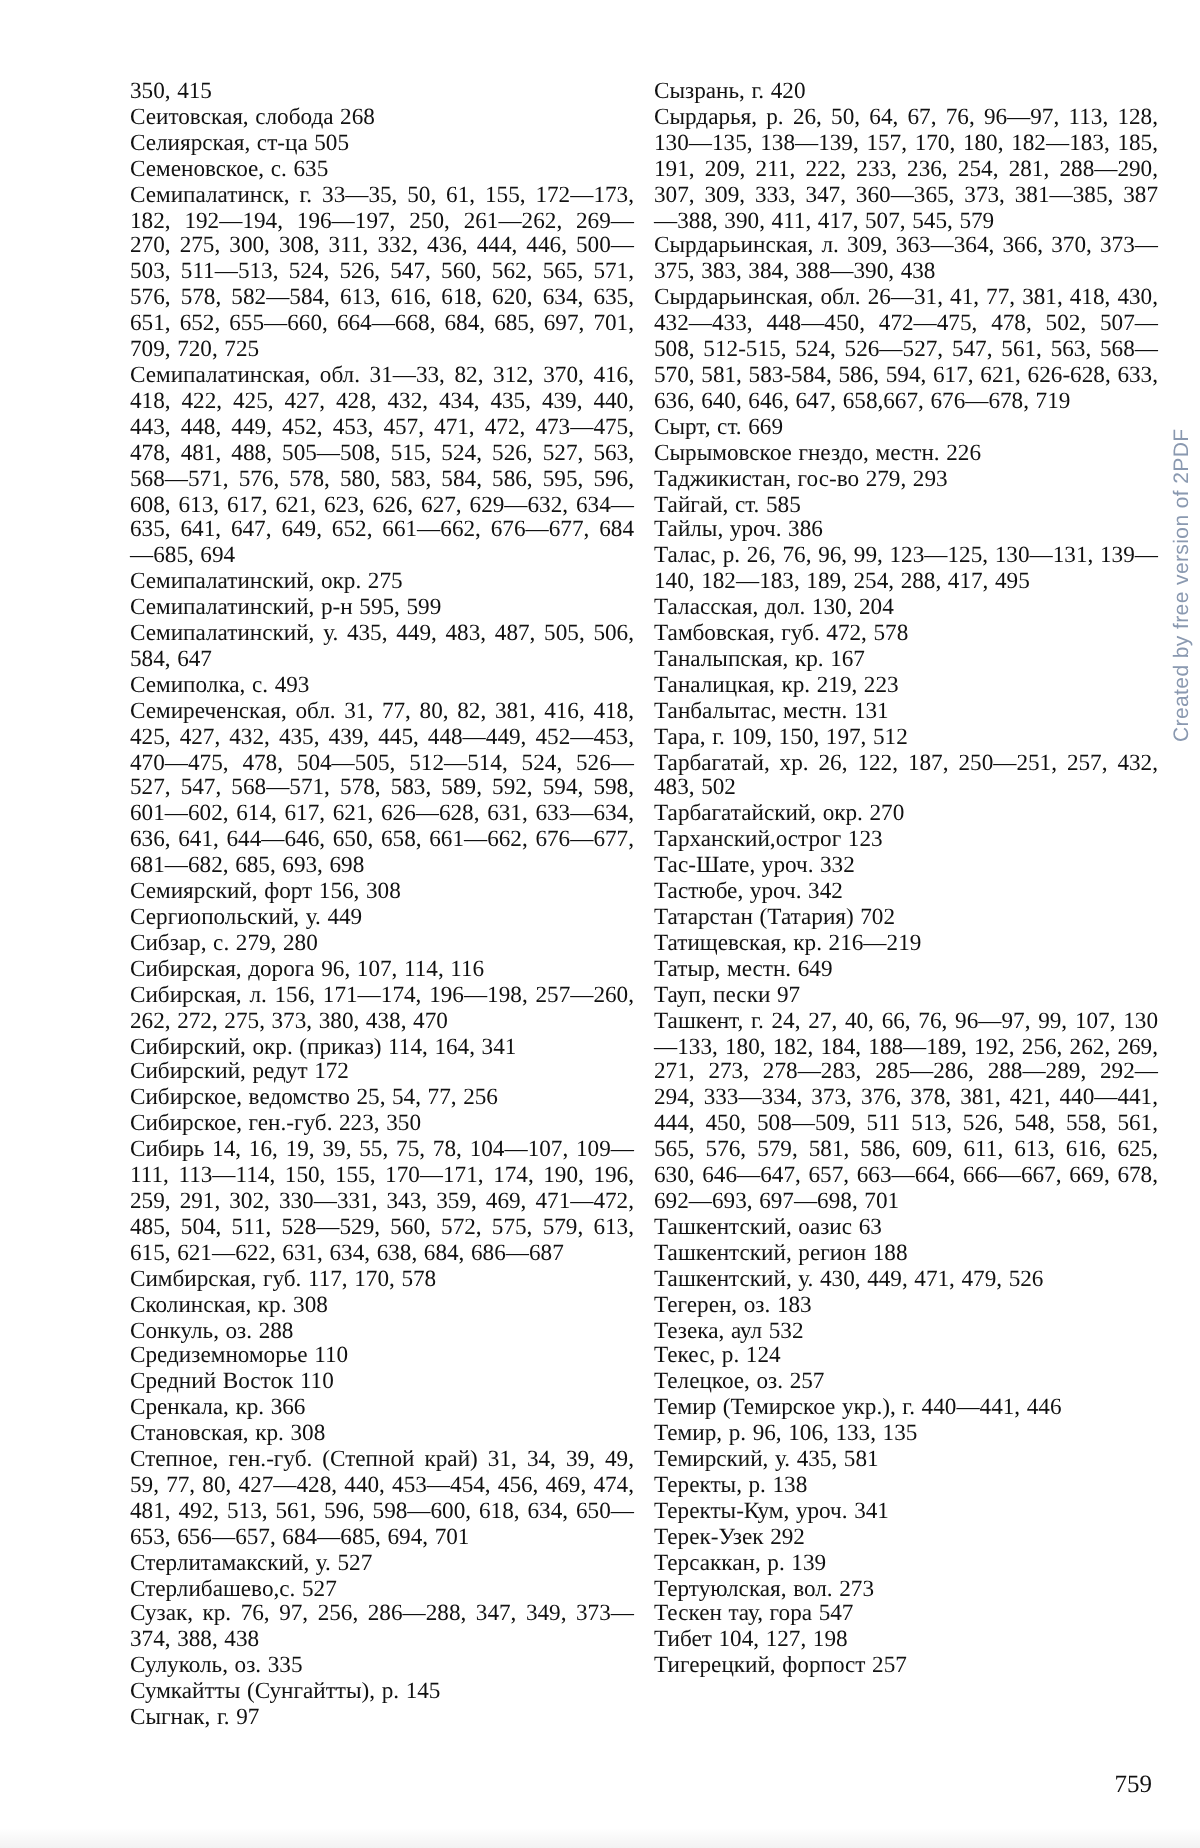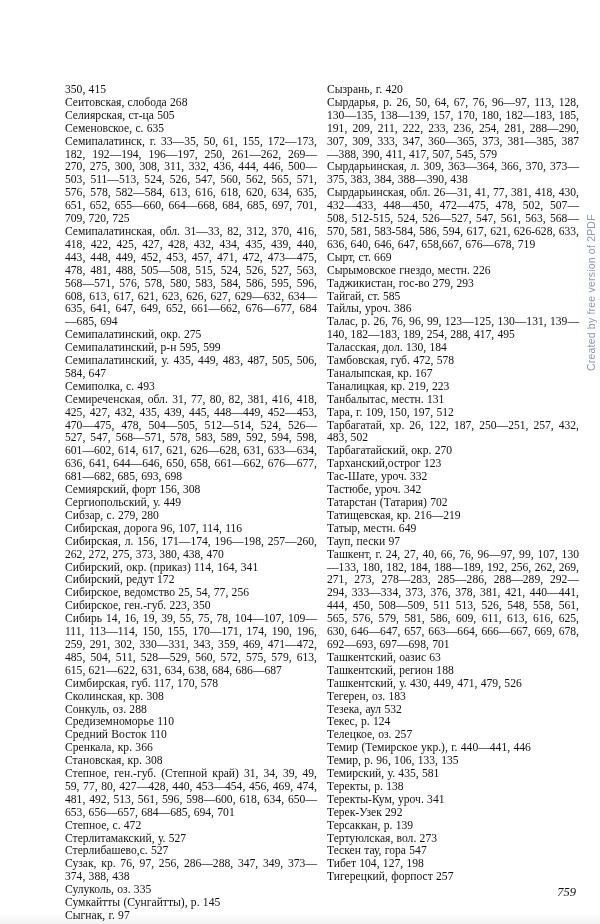--- a/index.html
+++ b/index.html
@@ -13,39 +13,37 @@
     font-family: "Liberation Serif", serif;
     color: #111111;
   }
   .content {
     position: absolute;
     left: 65px;
     top: 40px;
     width: 514px;
     display: flex;
     gap: 10px;
-    margin-top: 44px;
   }
   .col {
     width: 252px;
   }
   .entry {
     margin: 0;
     font-size: 11.6px;
     line-height: 12.9px;
     text-align: justify;
     word-spacing: 0.4px;
   }
   .page-number {
     position: absolute;
     right: 24px;
     bottom: 24px;
     font-size: 12.5px;
     color: #111111;
-    font-style: italic;
   }
   .watermark {
     position: absolute;
     right: 3px;
     top: 185px;
     height: 215px;
     display: flex;
     align-items: center;
     justify-content: center;
     writing-mode: vertical-rl;
@@ -93,40 +91,39 @@
         <p class="entry">Сибирское, ген.-губ. 223, 350</p>
         <p class="entry">Сибирь 14, 16, 19, 39, 55, 75, 78, 104—107, 109—111, 113—114, 150, 155, 170—171, 174, 190, 196, 259, 291, 302, 330—331, 343, 359, 469, 471—472, 485, 504, 511, 528—529, 560, 572, 575, 579, 613, 615, 621—622, 631, 634, 638, 684, 686—687</p>
         <p class="entry">Симбирская, губ. 117, 170, 578</p>
         <p class="entry">Сколинская, кр. 308</p>
         <p class="entry">Сонкуль, оз. 288</p>
         <p class="entry">Средиземноморье 110</p>
         <p class="entry">Средний Восток 110</p>
         <p class="entry">Сренкала, кр. 366</p>
         <p class="entry">Становская, кр. 308</p>
         <p class="entry">Степное, ген.-губ. (Степной край) 31, 34, 39, 49, 59, 77, 80, 427—428, 440, 453—454, 456, 469, 474, 481, 492, 513, 561, 596, 598—600, 618, 634, 650—653, 656—657, 684—685, 694, 701</p>
-        <p class="entry">Степное, с. 472</p>
         <p class="entry">Стерлитамакский, у. 527</p>
         <p class="entry">Стерлибашево,с. 527</p>
         <p class="entry">Сузак, кр. 76, 97, 256, 286—288, 347, 349, 373—374, 388, 438</p>
         <p class="entry">Сулуколь, оз. 335</p>
         <p class="entry">Сумкайтты (Сунгайтты), р. 145</p>
         <p class="entry">Сыгнак, г. 97</p>
       </div>
     <div class="col">
         <p class="entry">Сызрань, г. 420</p>
         <p class="entry">Сырдарья, р. 26, 50, 64, 67, 76, 96—97, 113, 128, 130—135, 138—139, 157, 170, 180, 182—183, 185, 191, 209, 211, 222, 233, 236, 254, 281, 288—290, 307, 309, 333, 347, 360—365, 373, 381—385, 387—388, 390, 411, 417, 507, 545, 579</p>
         <p class="entry">Сырдарьинская, л. 309, 363—364, 366, 370, 373—375, 383, 384, 388—390, 438</p>
         <p class="entry">Сырдарьинская, обл. 26—31, 41, 77, 381, 418, 430, 432—433, 448—450, 472—475, 478, 502, 507—508, 512-515, 524, 526—527, 547, 561, 563, 568—570, 581, 583-584, 586, 594, 617, 621, 626-628, 633, 636, 640, 646, 647, 658,667, 676—678, 719</p>
         <p class="entry">Сырт, ст. 669</p>
         <p class="entry">Сырымовское гнездо, местн. 226</p>
         <p class="entry">Таджикистан, гос-во 279, 293</p>
         <p class="entry">Тайгай, ст. 585</p>
         <p class="entry">Тайлы, уроч. 386</p>
         <p class="entry">Талас, р. 26, 76, 96, 99, 123—125, 130—131, 139—140, 182—183, 189, 254, 288, 417, 495</p>
-        <p class="entry">Таласская, дол. 130, 184</p>
+        <p class="entry">Таласская, дол. 130, 204</p>
         <p class="entry">Тамбовская, губ. 472, 578</p>
         <p class="entry">Таналыпская, кр. 167</p>
         <p class="entry">Таналицкая, кр. 219, 223</p>
         <p class="entry">Танбалытас, местн. 131</p>
         <p class="entry">Тара, г. 109, 150, 197, 512</p>
         <p class="entry">Тарбагатай, хр. 26, 122, 187, 250—251, 257, 432, 483, 502</p>
         <p class="entry">Тарбагатайский, окр. 270</p>
         <p class="entry">Тарханский,острог 123</p>
         <p class="entry">Тас-Шате, уроч. 332</p>
         <p class="entry">Тастюбе, уроч. 342</p>

